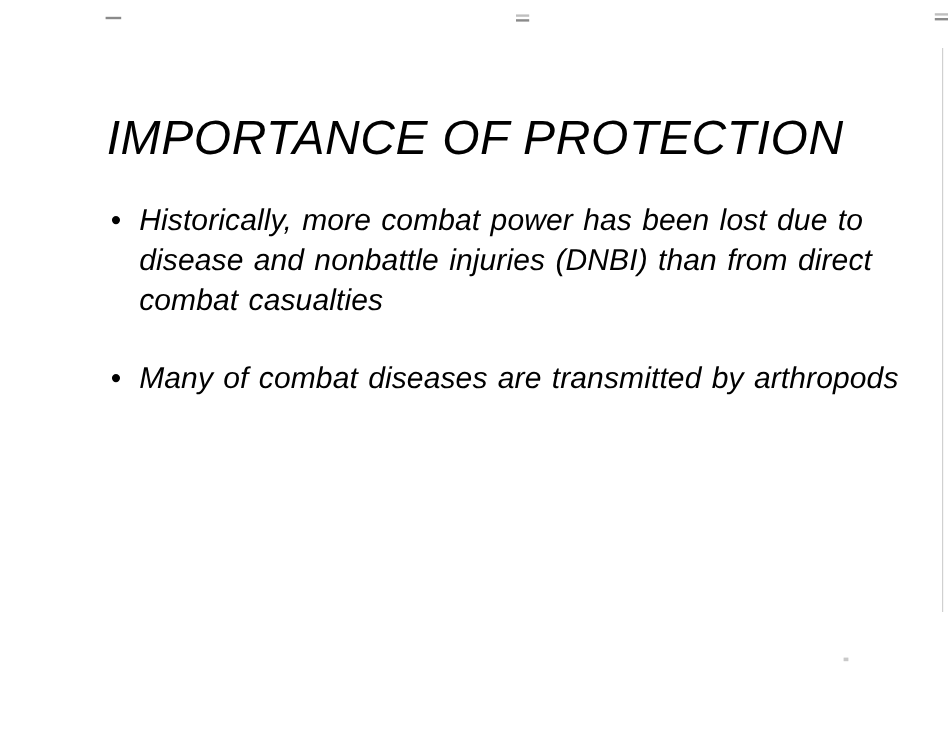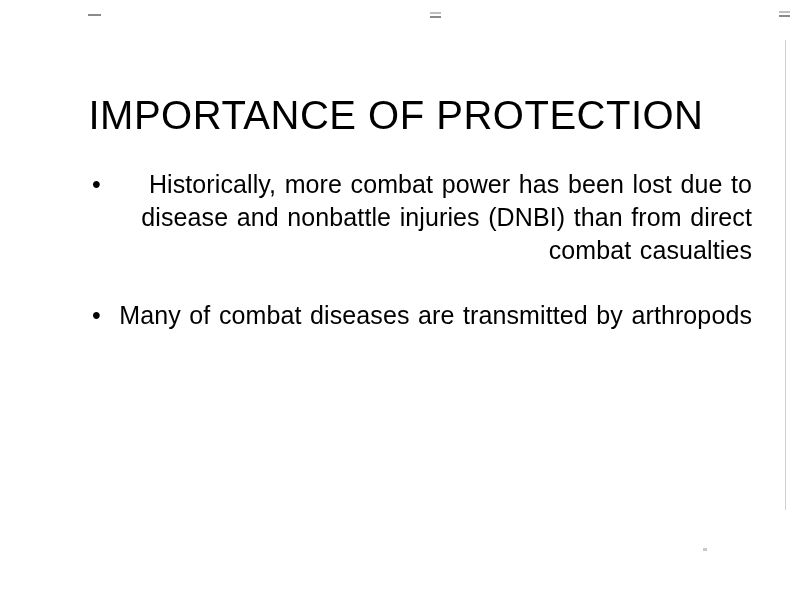--- a/index.html
+++ b/index.html
@@ -12,20 +12,21 @@
     background: #ffffff;
     font-family: "Liberation Sans", sans-serif;
     color: #000000;
     overflow: hidden;
   }
   .slide {
     position: relative;
     width: 792px;
     height: 612px;
     background: #ffffff;
+    font-style: italic;
   }
 
   
   .mark {
     position: absolute;
     background: #8a8a8a;
   }
   .mark-tl { left: 88px;  top: 14px; width: 13px; height: 2px; }
   .mark-tm { left: 430px; top: 16px; width: 11px; height: 2px; }
   .mark-tm2{ left: 430px; top: 12px; width: 11px; height: 2px; opacity: .55; }
@@ -81,21 +82,20 @@
     font-size: 25px;
     line-height: 33px;
     text-align: left;
   }
   .bullet-text {
     flex: 1 1 auto;
     font-size: 25px;
     line-height: 33px;
     letter-spacing: 0.1px;
     word-spacing: 1.5px;
-    text-align: right;
   }
 
   .footer {
     position: absolute;
     left: 92px;
     top: 518px;
     font-size: 16px;
     letter-spacing: 0.6px;
     text-decoration: underline;
     text-underline-offset: 3px;

